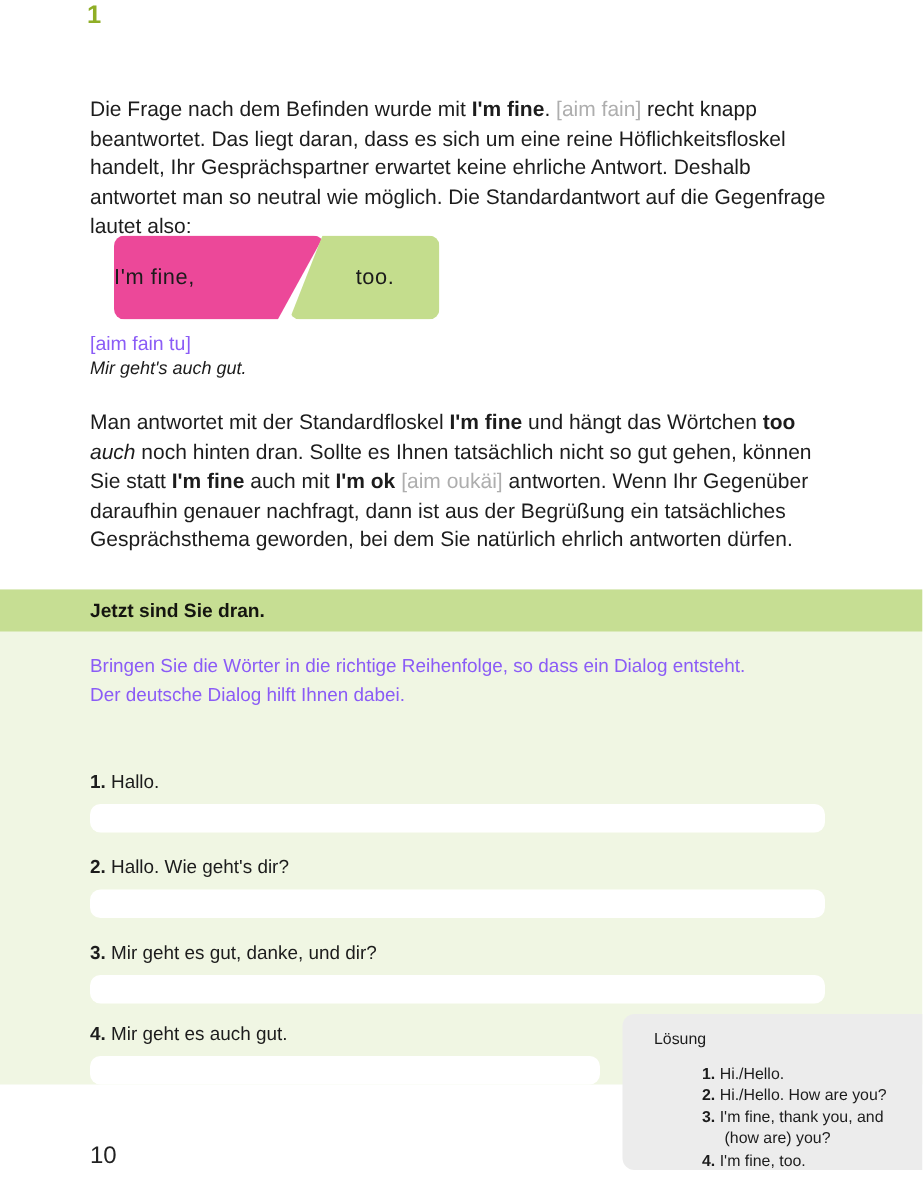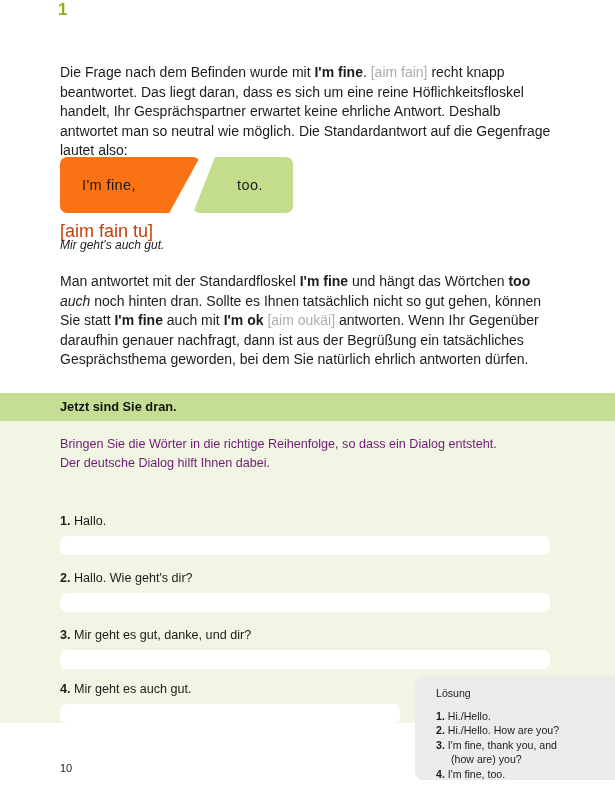--- a/index.html
+++ b/index.html
@@ -72,45 +72,44 @@
     top: 0;
     height: 56px;
     display: flex;
     align-items: center;
     justify-content: center;
     font-size: 14.5px;
     color: #1b1b1b;
     letter-spacing: 0.4px;
   }
   .piece-left {
-    left: 0;
+    left: 16px;
     width: 140px;
-    background: #f97316;
+    background: #ec4899;
     border-radius: 7px;
     clip-path: polygon(0 0, 100% 0, 78% 100%, 0 100%);
     justify-content: flex-start;
-    padding-left: 22px;
     box-sizing: border-box;
   }
   .piece-right {
     left: 133px;
     width: 100px;
     background: #c4dd8d;
     border-radius: 7px;
     clip-path: polygon(22% 0, 100% 0, 100% 100%, 0 100%);
     justify-content: center;
     padding-left: 14px;
     box-sizing: border-box;
   }
 
   .phon-line {
     position: absolute;
     left: 60px; top: 221px;
-    font-size: 18px;
-    color: #c2410c;
+    font-size: 13px;
+    color: #8b5cf6;
   }
   .trans-line {
     position: absolute;
     left: 60px; top: 238px;
     font-size: 12px;
     font-style: italic;
     color: #1c1c1c;
   }
 
   
@@ -134,21 +133,21 @@
     font-size: 12.8px;
     font-weight: bold;
     color: #14140f;
   }
   .exercise-instr {
     position: absolute;
     left: 60px; top: 42px;
     width: 500px;
     font-size: 12.6px;
     line-height: 19px;
-    color: #701a75;
+    color: #8b5cf6;
   }
 
   
   .wordbank {
     position: absolute;
     left: 60px; top: 92px;
     width: 500px;
     font-size: 12.8px;
     color: #1c1c1c;
   }
@@ -187,29 +186,29 @@
     border-radius: 8px 0 0 8px;
   }
   .solution-inner {
     position: absolute;
     left: 21px; top: 10px;
     font-size: 10.6px;
     line-height: 14.6px;
     color: #1b1b1b;
   }
   .solution-title { margin-bottom: 8px; }
-  .sol-row { white-space: nowrap; }
+  .sol-row { white-space: nowrap; margin-left: 32px; }
   .sol-num { font-weight: bold; }
   .sol-cont { padding-left: 15px; }
 
   
   .page-number {
     position: absolute;
     left: 60px; top: 762px;
-    font-size: 11px;
+    font-size: 16px;
     color: #222222;
   }
 </style>
 </head>
 <body>
 
 <div class="chapter-head">
   <div class="chapter-num">1</div>
 </div>
 

